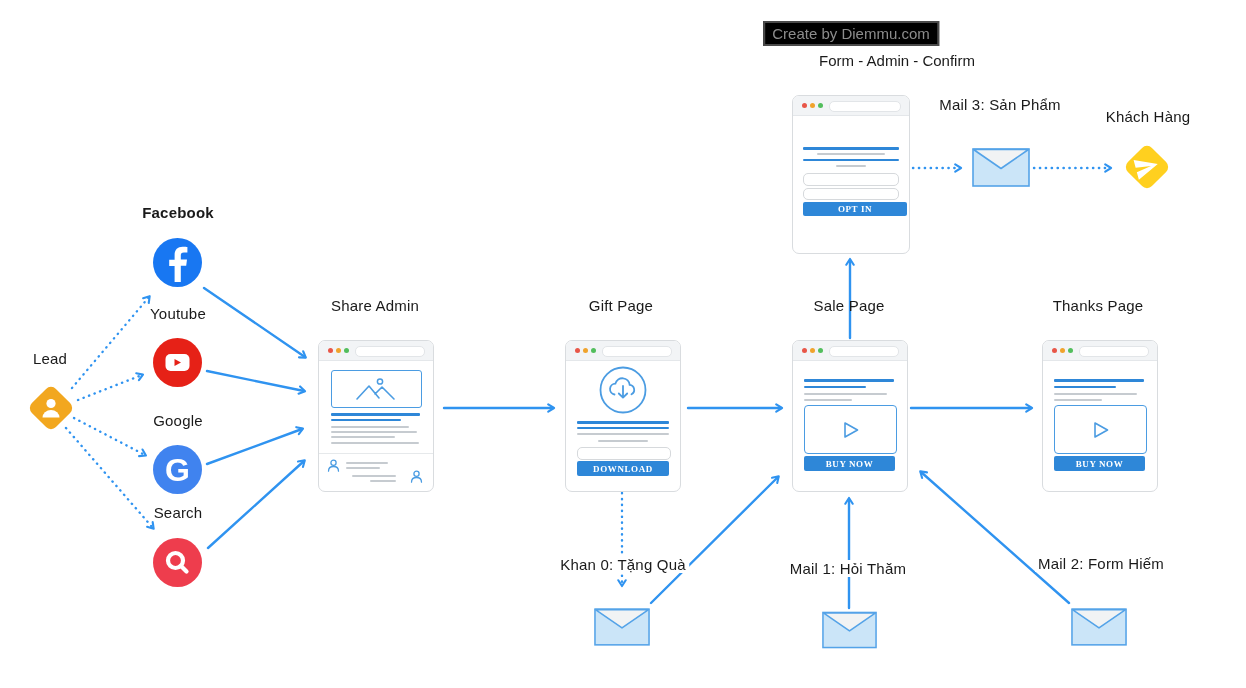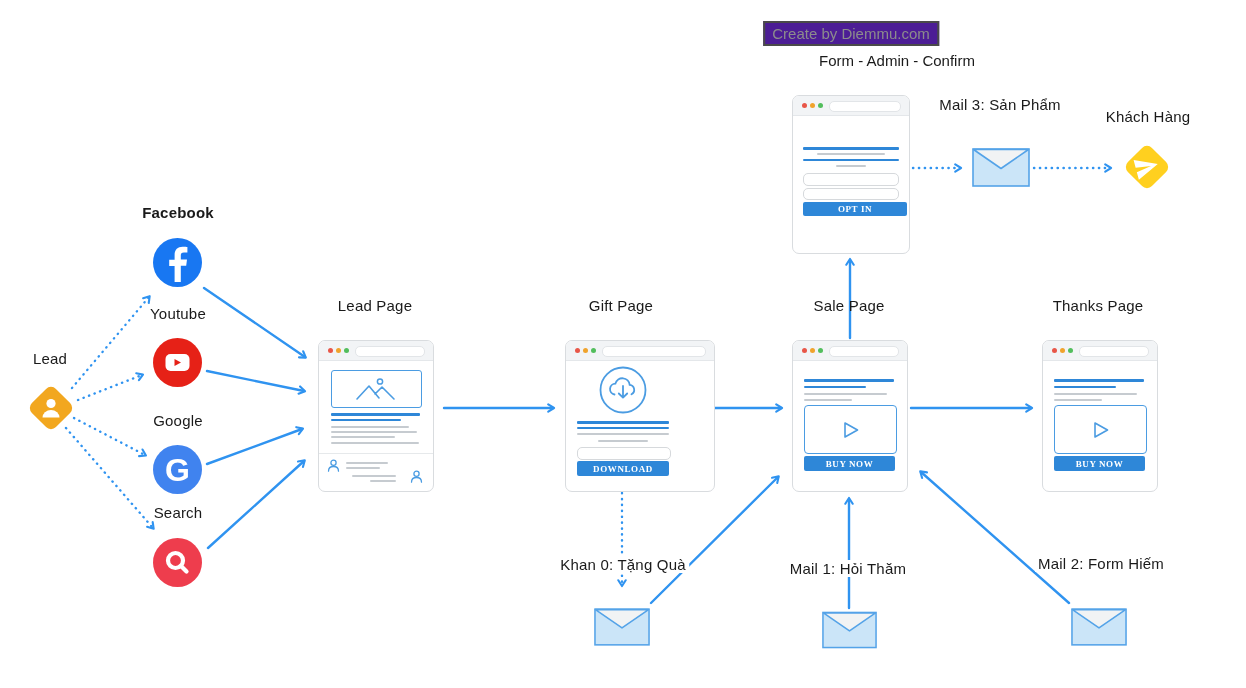--- a/index.html
+++ b/index.html
@@ -5,21 +5,21 @@
   html,body{margin:0;padding:0;background:#fff;}
   #canvas{
     position:relative;width:1246px;height:688px;background:#ffffff;overflow:hidden;
     font-family:"Liberation Sans", sans-serif;color:#1a1a1a;
   }
   .arrows{position:absolute;left:0;top:0;z-index:1;}
   .lbl{position:absolute;z-index:3;font-size:15px;letter-spacing:.2px;white-space:nowrap;
        transform:translateX(-50%);}
   .lbl.bg{background:#fff;padding:0 3px;}
   .credit-box{position:absolute;z-index:3;left:851px;top:21px;transform:translateX(-50%);
-       border:2px solid #4a4a4a;padding:2px 7px;color:#8c8c8c;font-size:15px;white-space:nowrap;background:#4c1d95;}
+       border:2px solid #4a4a4a;padding:2px 7px;color:#8c8c8c;font-size:15px;white-space:nowrap;background:#000000;}
   .credit-sub{position:absolute;z-index:3;left:850px;top:52px;transform:translateX(-50%);
        font-size:15px;white-space:nowrap;margin-left:47px;}
   
   .window{position:absolute;z-index:2;background:#fff;border:1px solid #d9dcdf;border-radius:7px;}
   .chrome{position:absolute;left:0;top:0;right:0;height:19px;background:#f2f4f6;
        border-bottom:1px solid #e4e7ea;border-radius:6px 6px 0 0;}
   .d{position:absolute;top:7px;width:5px;height:5px;border-radius:50%;}
   .d1{left:9px;background:#e85648;} .d2{left:17px;background:#f0a32c;} .d3{left:25px;background:#52be5c;}
   .urlbar{position:absolute;left:36px;right:8px;top:5px;height:9px;background:#fff;
        border:1px solid #e2e5e8;border-radius:5px;}
@@ -110,21 +110,21 @@
     <text x="24.5" y="36" text-anchor="middle" font-family="Liberation Sans, sans-serif" font-size="32" font-weight="bold" fill="#fff">G</text>
   </svg>
 
   <div class="lbl" style="left:178px;top:504px;">Search</div>
   <svg class="cicon" style="left:153px;top:538px;" viewBox="0 0 49 49">
     <circle cx="24.5" cy="24.5" r="24.5" fill="#EE3D4D"></circle>
     <circle cx="22.5" cy="22.5" r="7.5" fill="none" stroke="#fff" stroke-width="4.2"></circle>
     <line x1="28" y1="28" x2="33.5" y2="33.5" stroke="#fff" stroke-width="4.2" stroke-linecap="round"></line>
   </svg>
 
-  <div class="lbl" style="left:375px;top:297px;">Lead Page</div>
+  <div class="lbl" style="left:375px;top:297px;">Share Admin</div>
   <div class="window" style="left:318px;top:340px;width:114px;height:150px;">
     <div class="chrome">
       <span class="d d1"></span>
       <span class="d d2"></span>
       <span class="d d3"></span>
       <span class="urlbar"></span>
     </div>
     <div class="outbox" style="left:12px;top:29px;width:89px;height:36px;">
       <svg width="60" height="28" viewBox="0 0 60 28">
         <circle cx="33" cy="6.5" r="2.6" fill="none" stroke="#4b9ce2" stroke-width="1.5"></circle>
@@ -146,21 +146,21 @@
     <div class="ln g" style="left:27px;top:126px;width:34px;height:1.8px;"></div>
     <div class="ln g" style="left:33px;top:134px;width:44px;height:1.8px;"></div>
     <div class="ln g" style="left:51px;top:139px;width:26px;height:1.8px;"></div>
     <svg class="absico" style="left:90px;top:128px;" width="15" height="15" viewBox="0 0 15 15">
       <circle cx="7.5" cy="4.8" r="2.6" fill="none" stroke="#4b9ce2" stroke-width="1.3"></circle>
       <path d="M2.5 13.2 c0-3 2.2-4.7 5-4.7 s5 1.7 5 4.7" fill="none" stroke="#4b9ce2" stroke-width="1.3" stroke-linecap="round"></path>
     </svg>
   </div>
 
   <div class="lbl" style="left:621px;top:297px;">Gift Page</div>
-  <div class="window" style="left:565px;top:340px;width:114px;height:150px;padding-left:34px;">
+  <div class="window" style="left:565px;top:340px;width:114px;height:150px;">
     <div class="chrome">
       <span class="d d1"></span>
       <span class="d d2"></span>
       <span class="d d3"></span>
       <span class="urlbar"></span>
     </div>
     <svg class="absico" style="left:33px;top:25px;" width="48" height="48" viewBox="0 0 48 48">
       <circle cx="24" cy="24" r="22.5" fill="none" stroke="#4b9ce2" stroke-width="1.8"></circle>
       <path d="M15.5 28.5a5.5 5.5 0 0 1 .9-10.9 7.3 7.3 0 0 1 14.3 1.3 5 5 0 0 1 1.8 9.4" fill="none" stroke="#4b9ce2" stroke-width="1.8" stroke-linecap="round"></path>
       <path d="M24 20v11.5 M19.8 27.5l4.2 4.2 4.2-4.2" fill="none" stroke="#4b9ce2" stroke-width="1.8" stroke-linecap="round" stroke-linejoin="round"></path>

